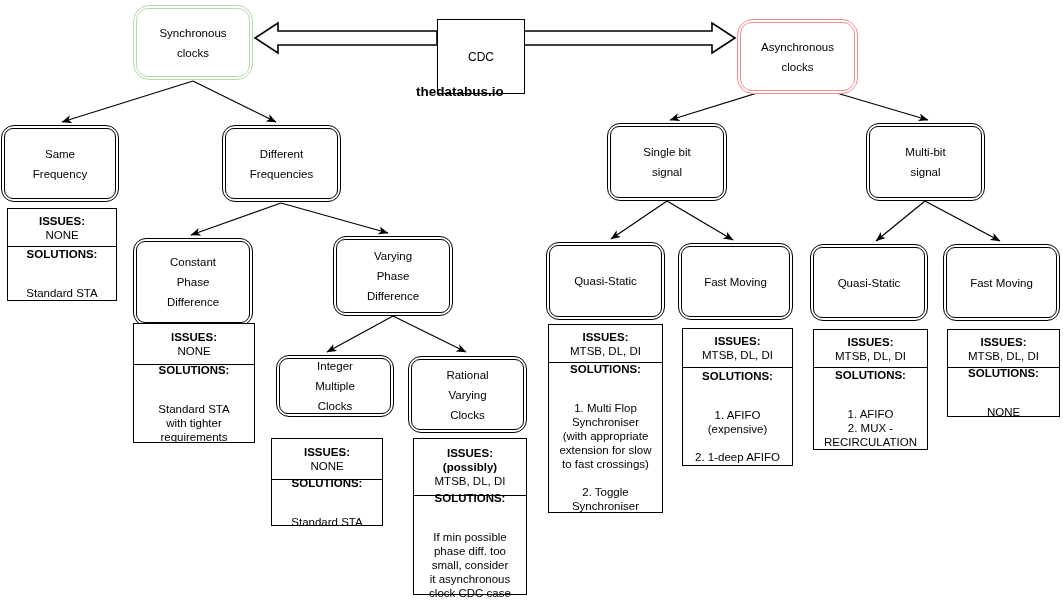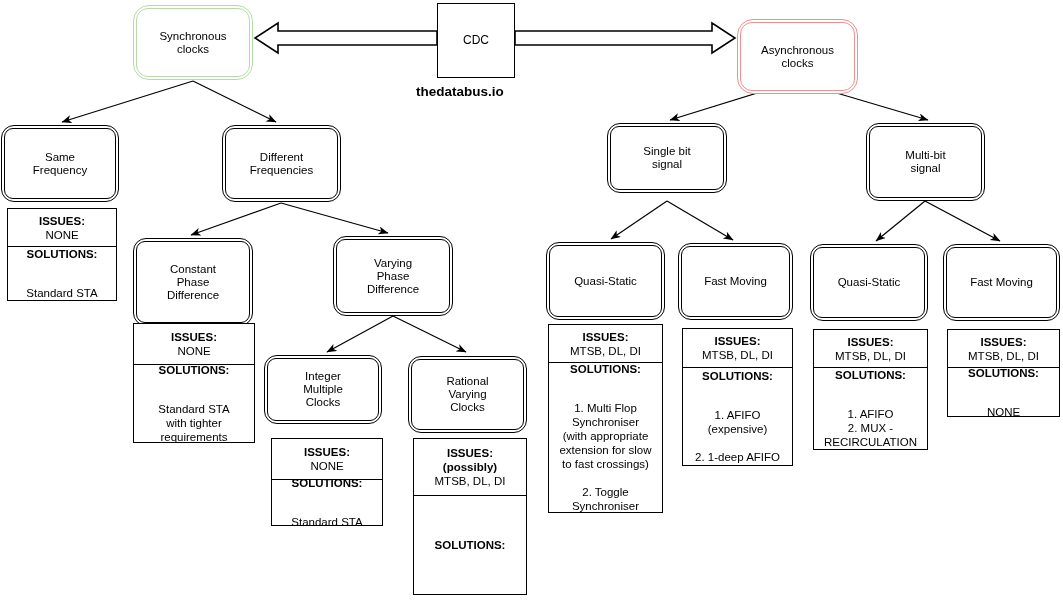--- a/index.html
+++ b/index.html
@@ -17,21 +17,21 @@
     border-radius:9px;pointer-events:none;
   }
   .node.green{--bc:#b5dba8;border-radius:16px;}
   .node.green::after{border-radius:12px;}
   .node.red{--bc:#f08f8f;border-radius:16px;}
   .node.red::after{border-radius:12px;}
   .node.square{border-radius:0;border-width:1.6px;}
   .node.square::after{display:none;}
   .node .lbl{
     position:absolute;inset:0;display:flex;align-items:center;justify-content:center;
-    text-align:center;white-space:pre-line;font-size:11.5px;line-height:13px;
+    text-align:center;white-space:pre-line;font-size:11.5px;line-height:20px;
   }
   .brand{
     position:absolute;text-align:center;font-weight:bold;font-size:13.5px;
   }
   .tbl{
     position:absolute;background:#fff;border:1.6px solid #000;box-sizing:border-box;
   }
   .tbl-row{
     display:flex;flex-direction:column;align-items:center;justify-content:center;
     text-align:center;white-space:pre-line;font-size:11.5px;line-height:14px;
@@ -62,21 +62,21 @@
     <line x1="393" y1="316" x2="327" y2="352" stroke="#000" stroke-width="1.2" marker-end="url(#ah)"></line>
     <line x1="393" y1="316" x2="466" y2="352" stroke="#000" stroke-width="1.2" marker-end="url(#ah)"></line>
     <line x1="796" y1="81" x2="670" y2="120" stroke="#000" stroke-width="1.2" marker-end="url(#ah)"></line>
     <line x1="796" y1="81" x2="928" y2="120" stroke="#000" stroke-width="1.2" marker-end="url(#ah)"></line>
     <line x1="667" y1="201" x2="611" y2="239" stroke="#000" stroke-width="1.2" marker-end="url(#ah)"></line>
     <line x1="667" y1="201" x2="733" y2="240" stroke="#000" stroke-width="1.2" marker-end="url(#ah)"></line>
     <line x1="925" y1="201" x2="876" y2="241" stroke="#000" stroke-width="1.2" marker-end="url(#ah)"></line>
     <line x1="925" y1="201" x2="1000" y2="241" stroke="#000" stroke-width="1.2" marker-end="url(#ah)"></line>
   </svg>
 
-  <div class="node square" style="left:437px;top:3px;width:78px;height:75px">
+  <div class="node square" style="left:437px;top:19px;width:88px;height:75px">
     <div class="lbl" style="font-size:12px">CDC</div>
   </div>
   <div class="brand" style="left:396px;top:84px;width:128px">thedatabus.io</div>
 
   <div class="node green" style="left:133px;top:5px;width:120px;height:75px">
     <div class="lbl">Synchronous
 clocks</div>
   </div>
   <div class="node red" style="left:737px;top:19px;width:121px;height:75px">
     <div class="lbl">Asynchronous
@@ -96,32 +96,32 @@
     <div class="lbl">Constant
 Phase
 Difference</div>
   </div>
   <div class="node" style="left:333px;top:236px;width:120px;height:80px">
     <div class="lbl">Varying
 Phase
 Difference</div>
   </div>
 
-  <div class="node" style="left:264px;top:355px;width:118px;height:69px">
+  <div class="node" style="left:276px;top:355px;width:118px;height:62px">
     <div class="lbl">Integer
 Multiple
 Clocks</div>
   </div>
   <div class="node" style="left:408px;top:356px;width:119px;height:77px">
     <div class="lbl">Rational
 Varying
 Clocks</div>
   </div>
 
-  <div class="node" style="left:607px;top:123px;width:120px;height:70px">
+  <div class="node" style="left:607px;top:123px;width:120px;height:78px">
     <div class="lbl">Single bit
 signal</div>
   </div>
   <div class="node" style="left:866px;top:123px;width:119px;height:78px">
     <div class="lbl">Multi-bit
 signal</div>
   </div>
 
   <div class="node" style="left:546px;top:242px;width:119px;height:78px">
     <div class="lbl">Quasi-Static</div>
@@ -172,20 +172,25 @@
   </div>
 
   <div class="tbl" style="left:413px;top:438px;width:114px">
     <div class="tbl-row" style="height:56px">
       <span class="bold">ISSUES:
 (possibly)</span>
       <span>MTSB, DL, DI</span>
     </div>
     <div class="tbl-row" style="height:99px">
       <span class="bold">SOLUTIONS:</span>
+      <span>If min possible
+phase diff. too
+small, consider
+it asynchronous
+clock CDC case</span>
     </div>
   </div>
 
   <div class="tbl" style="left:548px;top:324px;width:115px">
     <div class="tbl-row" style="height:37px">
       <span class="bold">ISSUES:</span>
       <span>MTSB, DL, DI</span>
     </div>
     <div class="tbl-row" style="height:150px">
       <span class="bold">SOLUTIONS:</span>

